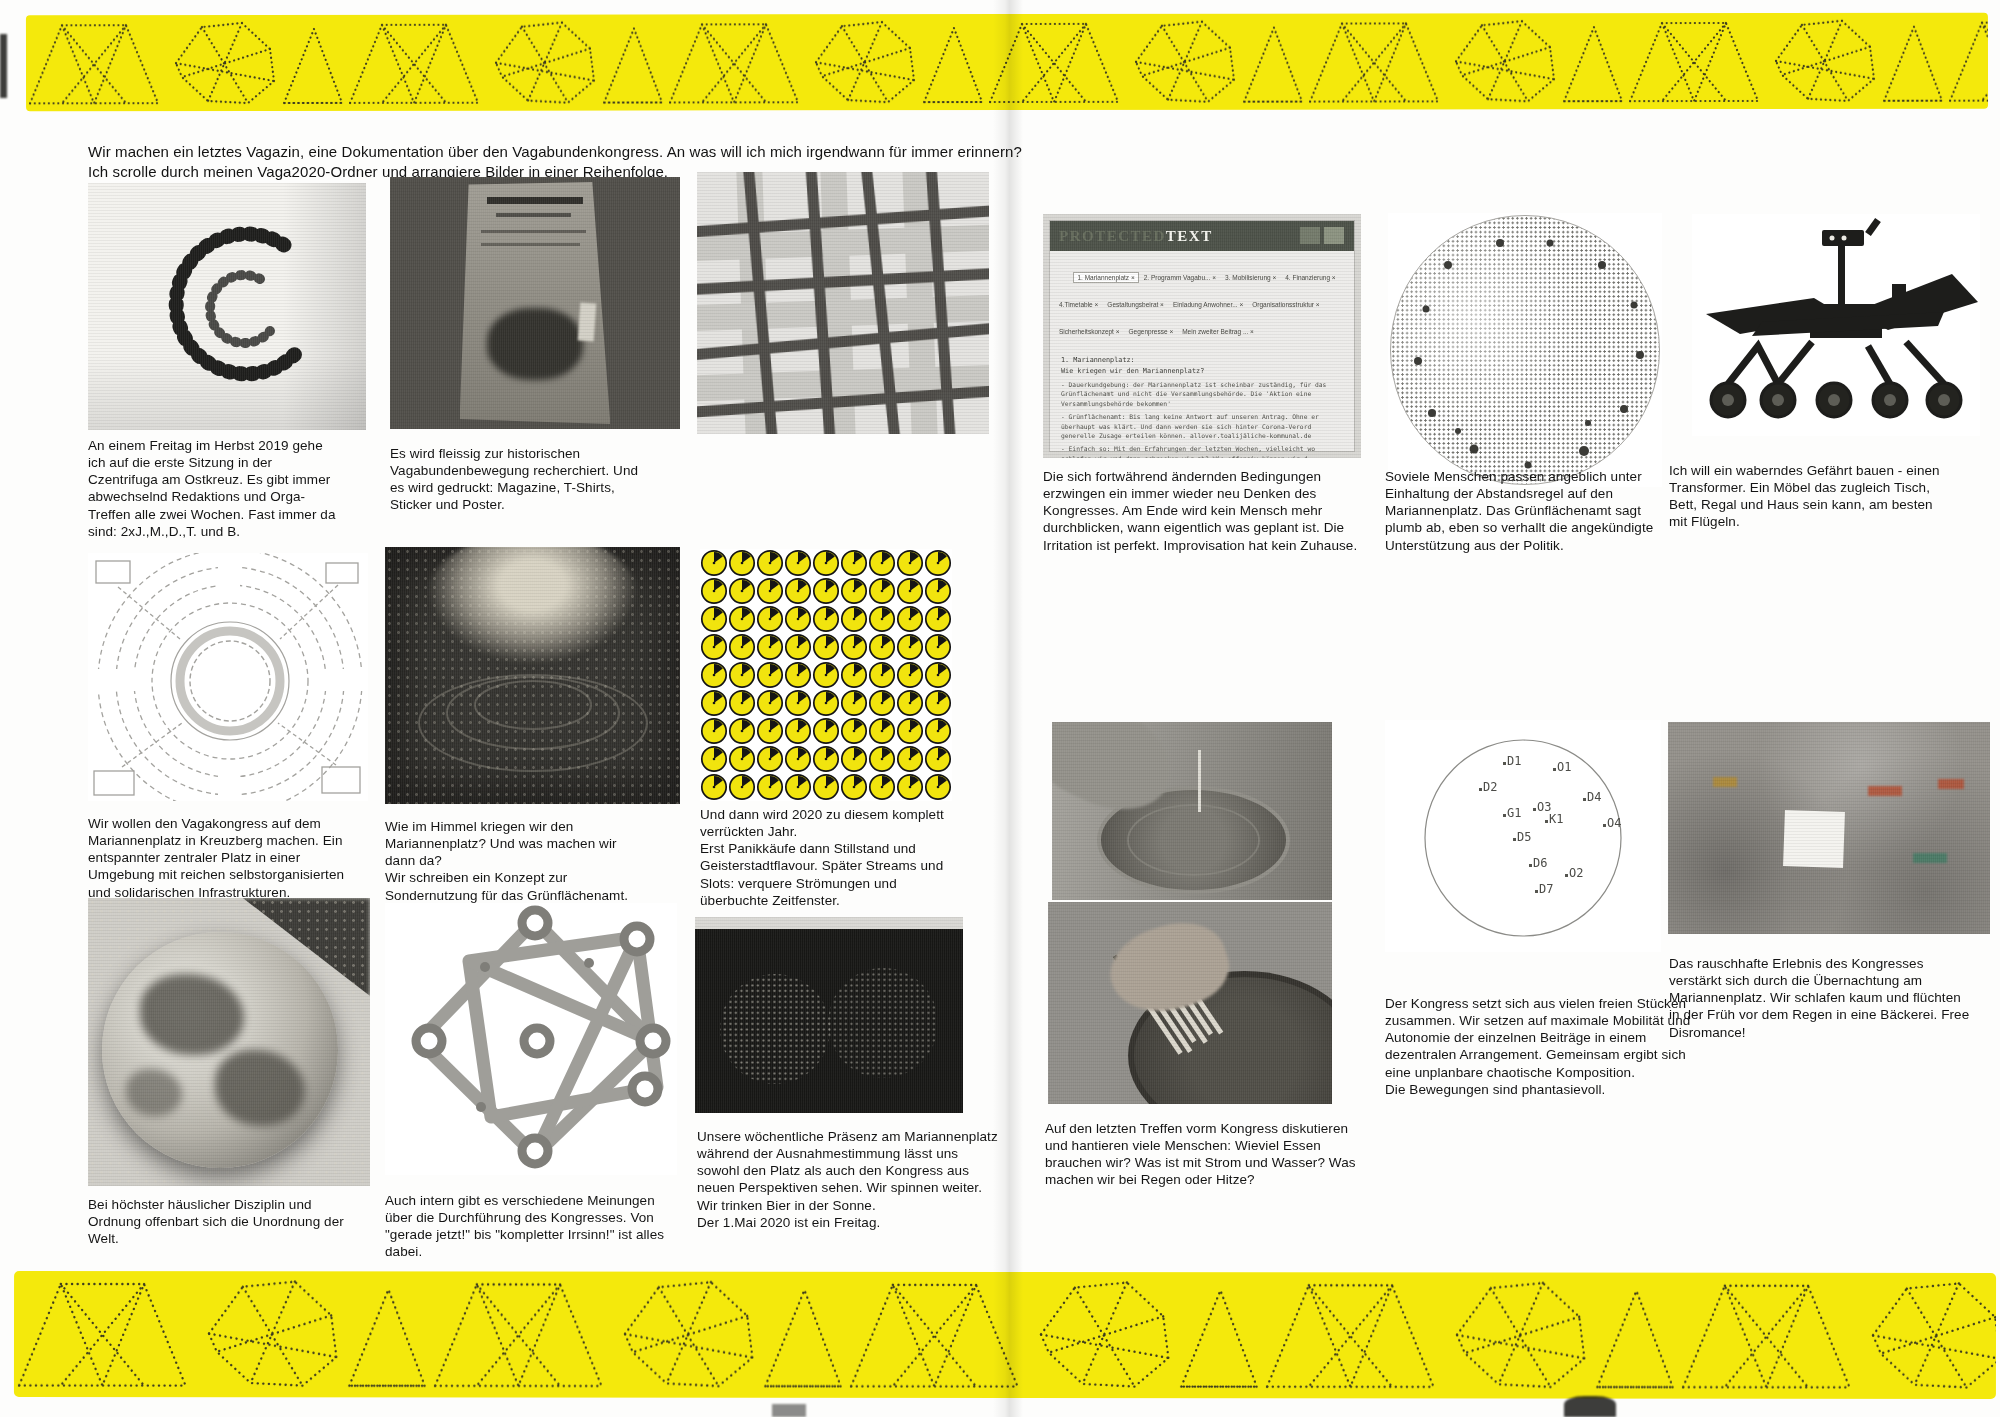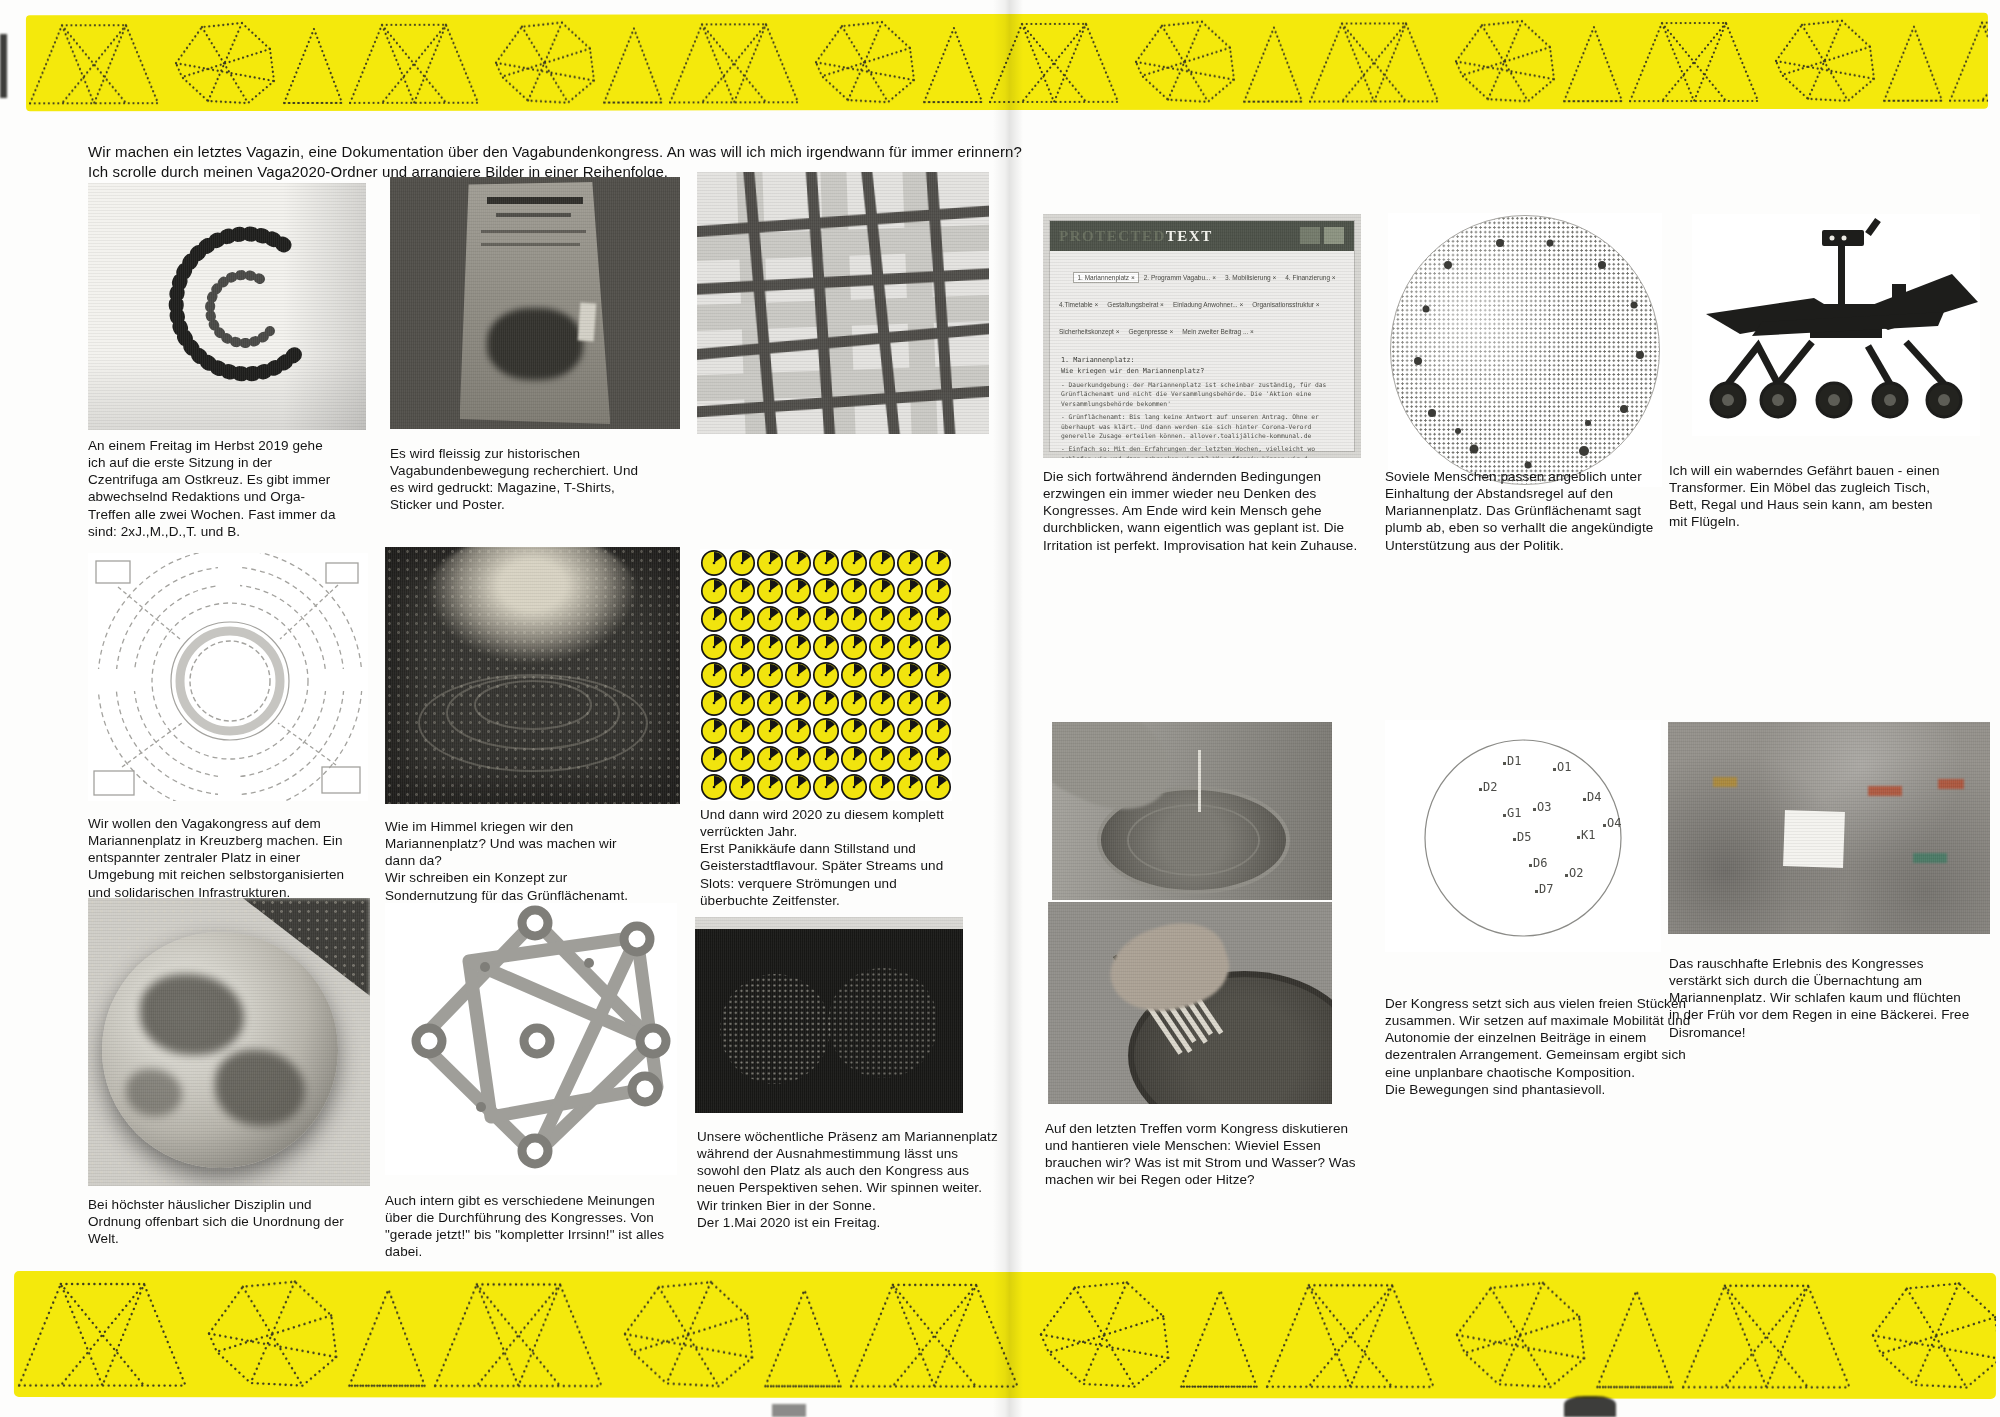--- a/index.html
+++ b/index.html
@@ -109,21 +109,21 @@
   .stick{position:absolute;width:5px;height:104px;background:#dcd8cd;border-top:14px solid #55534c;}
   .hand2{position:absolute;left:22%;top:12%;width:118px;height:84px;background:#aba194;
          border-radius:50% 50% 42% 58%;transform:rotate(-18deg);filter:blur(1.5px);}
   
   .f-r5{left:1385px;top:720px;width:276px;height:232px;background:#fff;}
   .r5-label{position:absolute;font-family:"DejaVu Sans Mono",monospace;font-size:12px;color:#4c4c48;}
   .r5-label::before{content:"";display:inline-block;width:3px;height:3px;background:#55554f;margin-right:1px;}
   .r5-label:nth-of-type(1){left:118px;top:34px;}  .r5-label:nth-of-type(2){left:168px;top:40px;}
   .r5-label:nth-of-type(3){left:94px;top:60px;}   .r5-label:nth-of-type(4){left:148px;top:64px;margin-top:16px;}
   .r5-label:nth-of-type(5){left:198px;top:70px;}  .r5-label:nth-of-type(6){left:118px;top:86px;}
-  .r5-label:nth-of-type(7){left:160px;top:108px;margin-left:32px;}  .r5-label:nth-of-type(8){left:218px;top:96px;}
+  .r5-label:nth-of-type(7){left:160px;top:92px;}  .r5-label:nth-of-type(8){left:218px;top:96px;}
   .r5-label:nth-of-type(9){left:128px;top:110px;} .r5-label:nth-of-type(10){left:180px;top:112px;margin-top:34px;}
   .r5-label:nth-of-type(11){left:144px;top:136px;}.r5-label:nth-of-type(12){left:150px;top:162px;}
   
   .f-r6{left:1668px;top:722px;width:322px;height:212px;background:#93908a;}
   .f-r6 .mottle{position:absolute;inset:0;background:
       radial-gradient(circle at 18% 70%,rgba(0,0,0,.25),transparent 40%),
       radial-gradient(circle at 80% 80%,rgba(0,0,0,.2),transparent 45%),
       radial-gradient(circle at 60% 20%,rgba(255,255,255,.22),transparent 40%);}
   .whitepatch{position:absolute;left:36%;top:42%;width:60px;height:56px;background:#f4f3ef;transform:rotate(2deg);}
   .mark{position:absolute;height:10px;filter:blur(1.2px);opacity:.8;}
@@ -350,21 +350,21 @@
       <div class="pt-body">
         <div class="pt-h">1. Mariannenplatz:
 Wie kriegen wir den Mariannenplatz?</div>
         <div class="pt-b">- Dauerkundgebung: der Mariannenplatz ist scheinbar zuständig, für das Grünflächenamt und nicht die Versammlungsbehörde. Die 'Aktion eine Versammlungsbehörde bekommen'</div>
         <div class="pt-b">- Grünflächenamt: Bis lang keine Antwort auf unseren Antrag. Ohne er überhaupt was klärt. Und dann werden sie sich hinter Corona-Verord generelle Zusage erteilen können. allover.toalijäliche-kommunal.de</div>
         <div class="pt-b">- Einfach so: Mit den Erfahrungen der letzten Wochen, vielleicht wo schlafen wir und dann schrecken wir ab? Wie offensiv können wir d organisieren wie wir diesen Tag machen? AHJ</div>
 
       </div>
     </div>
   </div>
-  <div class="cap c-r1">Die sich fortwährend ändernden Bedingungen erzwingen ein immer wieder neu Denken des Kongresses. Am Ende wird kein Mensch gehe durchblicken, wann eigentlich was geplant ist. Die Irritation ist perfekt. Improvisation hat kein Zuhause.</div>
+  <div class="cap c-r1">Die sich fortwährend ändernden Bedingungen erzwingen ein immer wieder neu Denken des Kongresses. Am Ende wird kein Mensch mehr durchblicken, wann eigentlich was geplant ist. Die Irritation ist perfekt. Improvisation hat kein Zuhause.</div>
 
   <div class="fig f-r2">
     <div class="hcirc"></div>
     <svg width="274" height="274" style="position:absolute;left:0;top:0;">
       <g fill="#3b3b37">
         <circle cx="60" cy="52" r="4"></circle>
           <circle cx="38" cy="96" r="3.5"></circle>
           <circle cx="30" cy="148" r="4"></circle>
         <circle cx="44" cy="200" r="4"></circle>
           <circle cx="86" cy="236" r="4.5"></circle>

